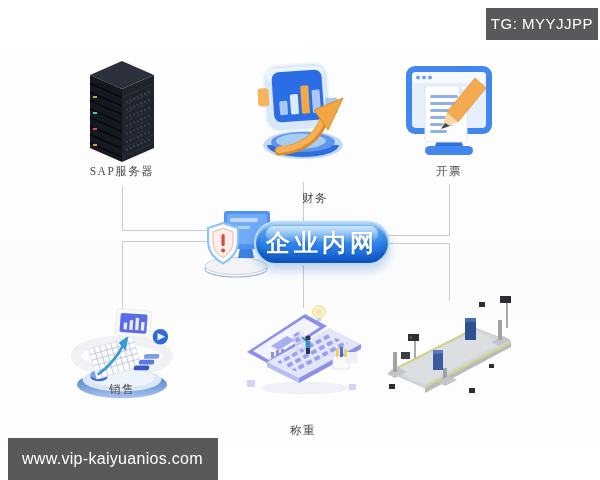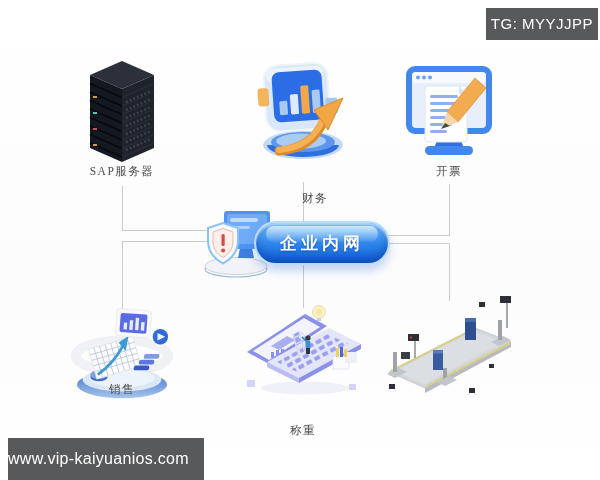--- a/index.html
+++ b/index.html
@@ -1,20 +1,20 @@
 <!DOCTYPE html>
 <html><head>
 <meta charset="utf-8">
 <style>
   html,body{margin:0;padding:0;background:#ffffff;}
   .canvas{position:relative;width:600px;height:480px;background:linear-gradient(180deg,#ffffff 0%,#fcfcfd 60%,#ffffff 100%);overflow:hidden;font-family:"Liberation Sans","DejaVu Sans",sans-serif;}
 
   
   .badge{position:absolute;top:8px;right:2px;height:32px;line-height:32px;padding:0 5px;background:#58595b;color:#fff;font-size:15px;letter-spacing:.5px;}
-  .wm{position:absolute;left:8px;bottom:0;width:196px;height:42px;line-height:42px;background:#58595b;color:#fff;font-size:16px;letter-spacing:.3px;}
+  .wm{position:absolute;left:8px;bottom:0;width:196px;height:42px;line-height:42px;padding-left:14px;background:#58595b;color:#fff;font-size:16px;letter-spacing:.3px;}
 
   
   .cn{position:absolute;background:#c9cbcd;z-index:1;}
   .cn.v{width:1px;}
   .cn.h{height:1px;}
 
   
   .icon{position:absolute;z-index:2;}
   .label{position:absolute;z-index:2;width:110px;text-align:center;font-size:11.5px;color:#4a4a4b;letter-spacing:1.5px;font-family:"Liberation Serif","DejaVu Serif",serif;}
   .i-sap{left:85px;top:60px;}
@@ -33,21 +33,21 @@
   
   .hub{position:absolute;left:198px;top:204px;width:196px;height:72px;z-index:3;}
   .hub-art{position:absolute;left:4px;top:4px;}
   .pill{position:absolute;left:56px;top:17px;width:136px;height:44px;border-radius:22px;
         background:linear-gradient(180deg,#6ab5f6 0%,#2f86ec 52%,#1160d6 100%);
         border:2px solid #b9dcf8;box-sizing:border-box;
         box-shadow:0 6px 10px rgba(30,100,200,.25), inset 0 -5px 9px rgba(8,58,158,.5), inset 0 2px 2px rgba(255,255,255,.55);
         display:flex;align-items:center;justify-content:center;}
   .pill::before{content:"";position:absolute;left:10px;right:10px;top:3px;height:16px;border-radius:10px;
         background:linear-gradient(180deg,rgba(255,255,255,.7),rgba(255,255,255,.05));pointer-events:none;}
-  .pill span{color:#fff;font-size:17px;font-weight:700;letter-spacing:4px;text-shadow:0 1px 2px rgba(10,60,150,.55);}
+  .pill span{color:#fff;font-size:24px;font-weight:700;letter-spacing:4px;text-shadow:0 1px 2px rgba(10,60,150,.55);}
 </style>
 </head>
 <body>
 
 <div class="canvas">
 
   <div class="cn v" style="left:122px;top:186px;height:45px"></div>
   <div class="cn h" style="left:122px;top:230px;width:162px"></div>
   <div class="cn v" style="left:303px;top:182px;height:48px"></div>
   <div class="cn v" style="left:449px;top:184px;height:52px"></div>

